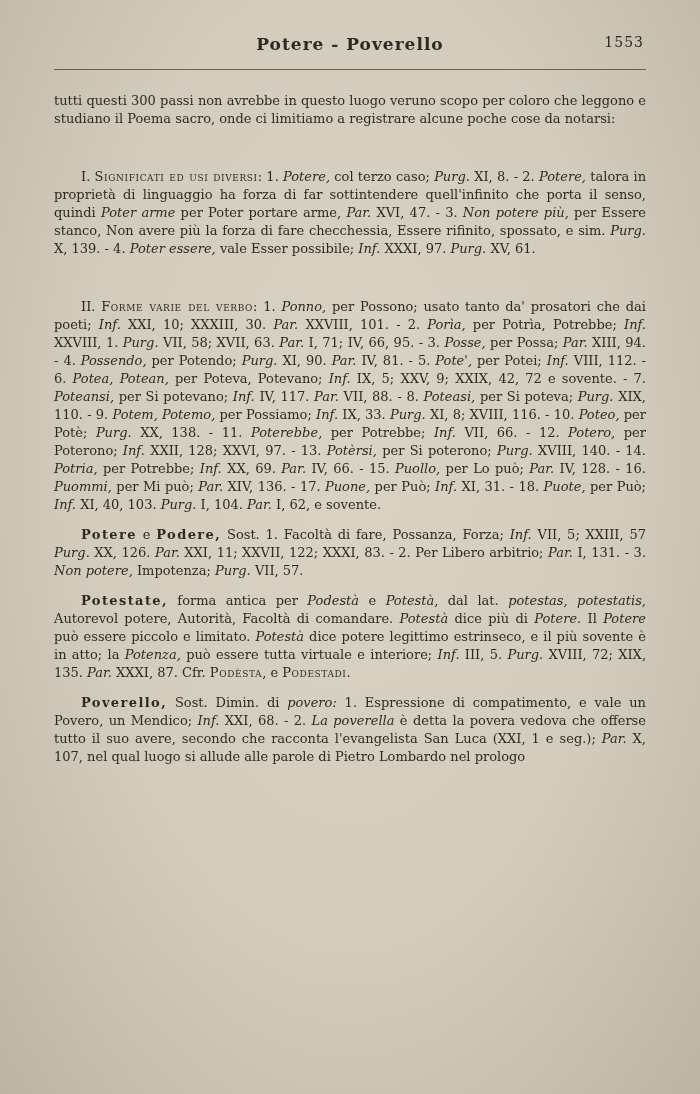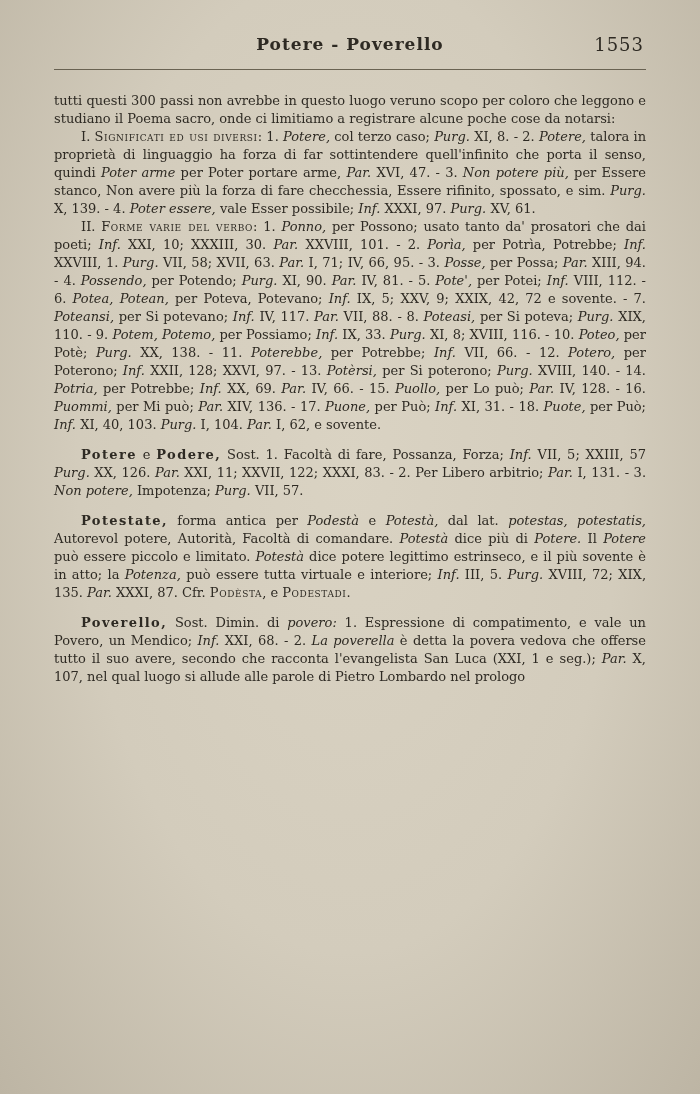--- a/index.html
+++ b/index.html
@@ -23,35 +23,35 @@
     position:relative;
     height:26px;
     font-size:17px;
   }
   .head-title{
     position:absolute;left:0;right:0;text-align:center;
     font-weight:700;letter-spacing:1px;
   }
   .head-pagenum{
     position:absolute;right:2px;top:0;
-    font-size:18px;letter-spacing:1px;
+    font-size:14px;letter-spacing:1px;
   }
   .head-rule{
     border:0;border-top:1.6px solid #57503f;
     margin:9px 0 0 0;
     opacity:.85;
   }
   .text-block{
     margin-top:22px;
     font-size:13px;
     line-height:18px;
     text-align:justify;
   }
   .para{margin:0;}
-  .para.indent{text-indent:27px;}
+  .para.indent{text-indent:27px;margin-top:40px;}
   .para.spaced{margin-top:12px;}
   .seg-i{font-style:italic;}
   .seg-b{font-weight:700;letter-spacing:1.4px;}
   .seg-sc{font-variant:small-caps;letter-spacing:.6px;}
 </style>
 </head>
 <body>
 
 <div class="page">
   <div class="running-head">

